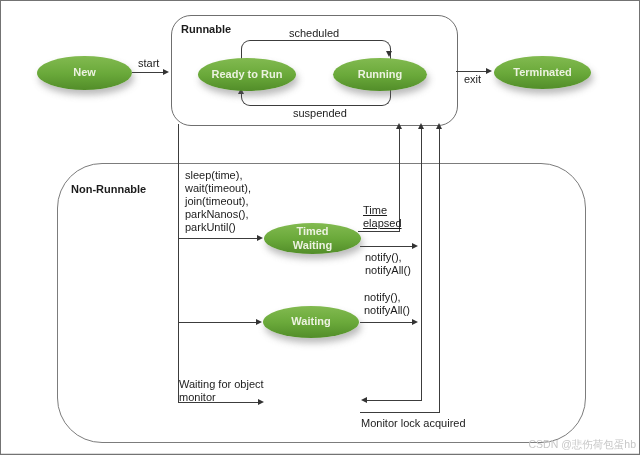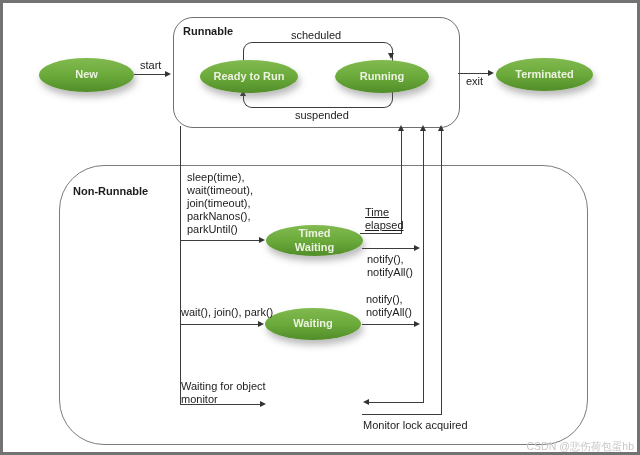--- a/index.html
+++ b/index.html
@@ -1,19 +1,19 @@
 <!DOCTYPE html>
 <html><head>
 <meta charset="utf-8">
 <style>
   html,body { margin:0; padding:0; background:#fff; }
   .canvas {
     position:relative; width:640px; height:455px; background:#ffffff;
     font-family:"Liberation Sans", sans-serif; overflow:hidden;
-    border:3px solid #737373; box-sizing:border-box;
+    border:1px solid #737373; box-sizing:border-box;
   }
   .group-box { position:absolute; border:1px solid #6f6f6f; background:transparent; }
   .box-runnable { left:170px; top:14px; width:285px; height:109px; border-radius:20px; }
   .box-nonrunnable { left:56px; top:162px; width:527px; height:278px; border-radius:45px; border-color:#7c7c7c; }
 
   .ellipse {
     position:absolute; border-radius:50%;
     background:linear-gradient(180deg,#82ba50 0%,#6aa93a 52%,#528d29 100%);
     box-shadow:2px 5px 7px rgba(105,105,105,.45);
     color:#ecf2e0; display:flex; flex-direction:column; align-items:center; justify-content:center;
@@ -133,21 +133,20 @@
   <div class="lbl" style="left:364px; top:250px;">
     <div>notify(),</div>
     <div>notifyAll()</div>
   </div>
 
   <div class="lbl" style="left:363px; top:290px;">
     <div>notify(),</div>
     <div>notifyAll()</div>
   </div>
 
-  <div class="lbl" style="left:178px; top:303px;">wait(), join(), park()</div>
 
   <div class="lbl" style="left:178px; top:377px;">
     <div>Waiting for object</div>
     <div>monitor</div>
   </div>
 
   <div class="lbl" style="left:360px; top:416px;">Monitor lock acquired</div>
 
   <div class="page-bottom-line"></div>
   <div class="watermark">CSDN @悲伤荷包蛋hb</div>

